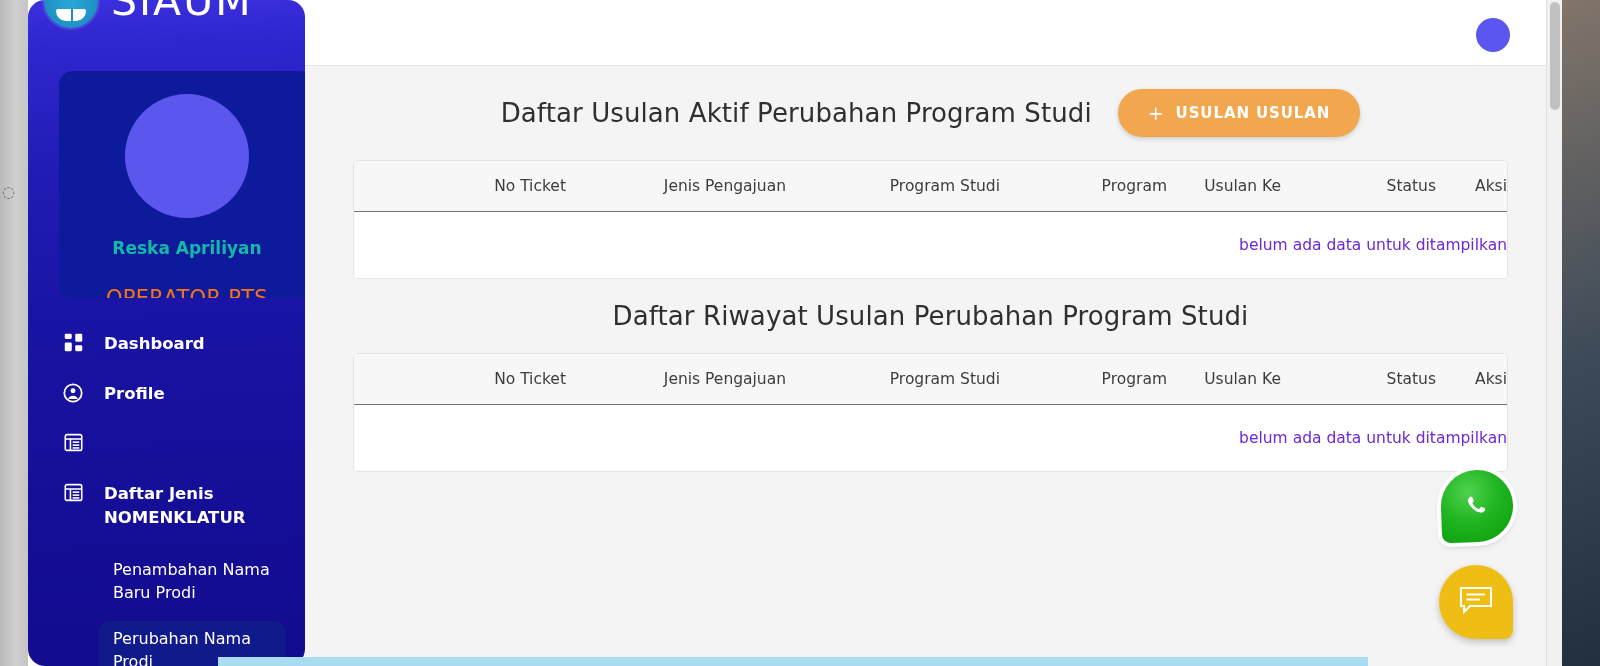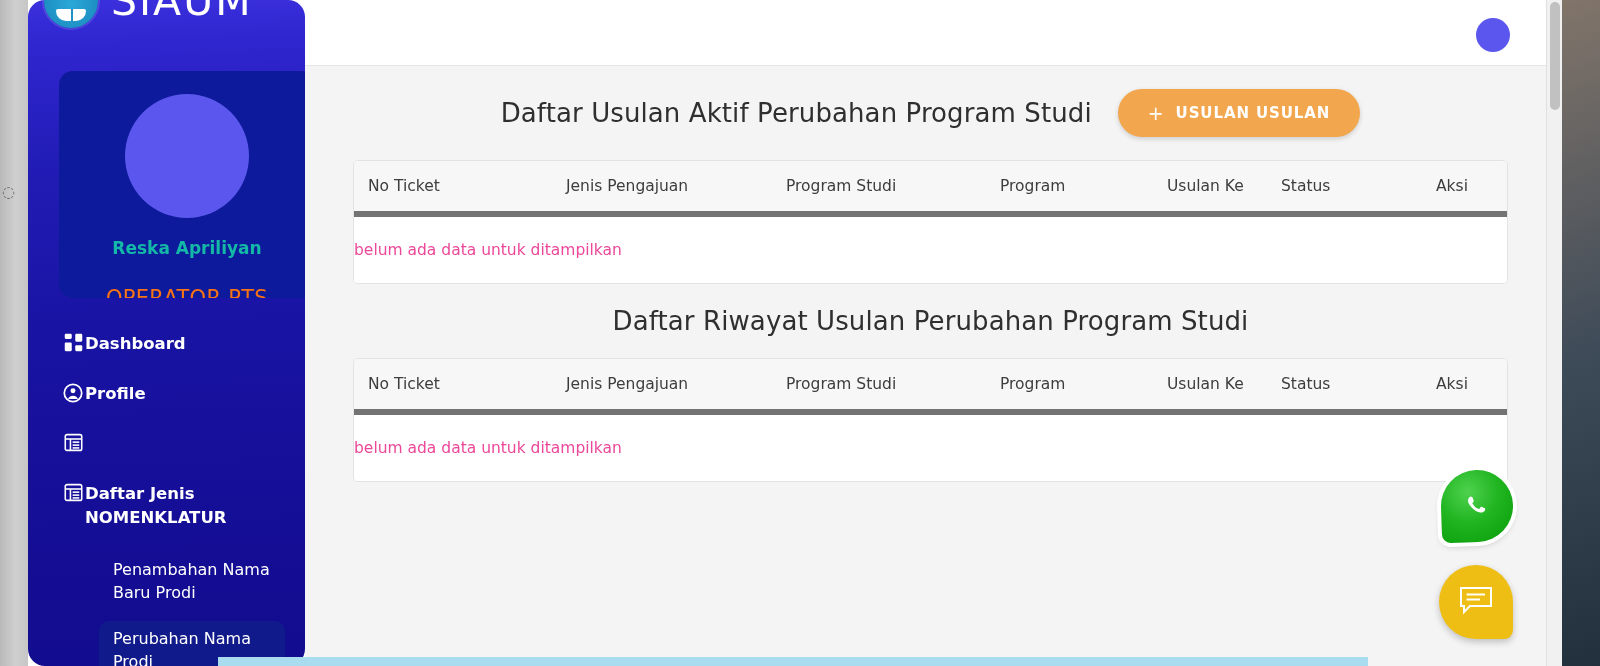--- a/index.html
+++ b/index.html
@@ -107,21 +107,21 @@
   #profile-name {
     margin-top: 20px; font-size: 17px; font-weight: 700; color: #14b8a6;
   }
   #profile-role {
     margin-top: 28px; font-size: 21px; color: #f97316; letter-spacing: .3px;
   }
 
   
   #nav { position: absolute; left: 0; top: 320px; width: 277px; }
   .nav-item {
-    display: flex; align-items: flex-start; 
+    display: flex; align-items: flex-start; gap: 19px;
     padding: 0 18px 0 33px; height: 50px;
     color: #ffffff; cursor: pointer;
   }
   .nav-item .ico { width: 24px; flex: none; display: flex; align-items: center; justify-content: center; padding-top: 12px; }
   .nav-item .lbl { font-size: 16.5px; font-weight: 700; line-height: 24px; padding-top: 12px; }
   .nav-item.tall { height: 74px; }
   .nav-sub {
     margin-left: 71px; margin-right: 20px;
     font-size: 16px; color: #ffffff; line-height: 23px;
     padding: 6px 12px 7px 14px; border-radius: 10px; cursor: pointer;
@@ -174,32 +174,32 @@
   .card {
     margin: 0 38px 0 48px;
     background: #ffffff;
     border: 1px solid #e3e3e3;
     border-radius: 5px;
     overflow: hidden;
   }
   table { width: 100%; border-collapse: collapse; }
   thead tr { background: #f7f7f7; }
   thead th {
-    text-align: left; font-size: 15.5px; font-weight: 400; color: #3d3d3d;
-    padding: 16px 0 16px 0; border-bottom: 6px solid #737373;
+    text-align: right; font-size: 15.5px; font-weight: 400; color: #3d3d3d;
+    padding: 16px 0 16px 0; border-bottom: 1px solid #737373;
   }
   .c1 { padding-left: 14px !important; width: 212px; }
   .c2 { width: 220px; }
   .c3 { width: 214px; }
   .c4 { width: 167px; }
   .c5 { width: 114px; }
   .c6 { width: 155px; }
   .c7 { width: auto; }
   tbody td {
-    font-size: 15.5px; color: #ec4899; text-align: left;
+    font-size: 15.5px; color: #6d28d9; text-align: right;
     padding: 24px 0; background: #ffffff;
   }
 
   
   #fab-whatsapp {
     position: absolute; right: 33px; top: 470px;
     width: 72px; height: 72px; cursor: pointer;
   }
   #fab-whatsapp .bub {
     position: absolute; inset: 0;

